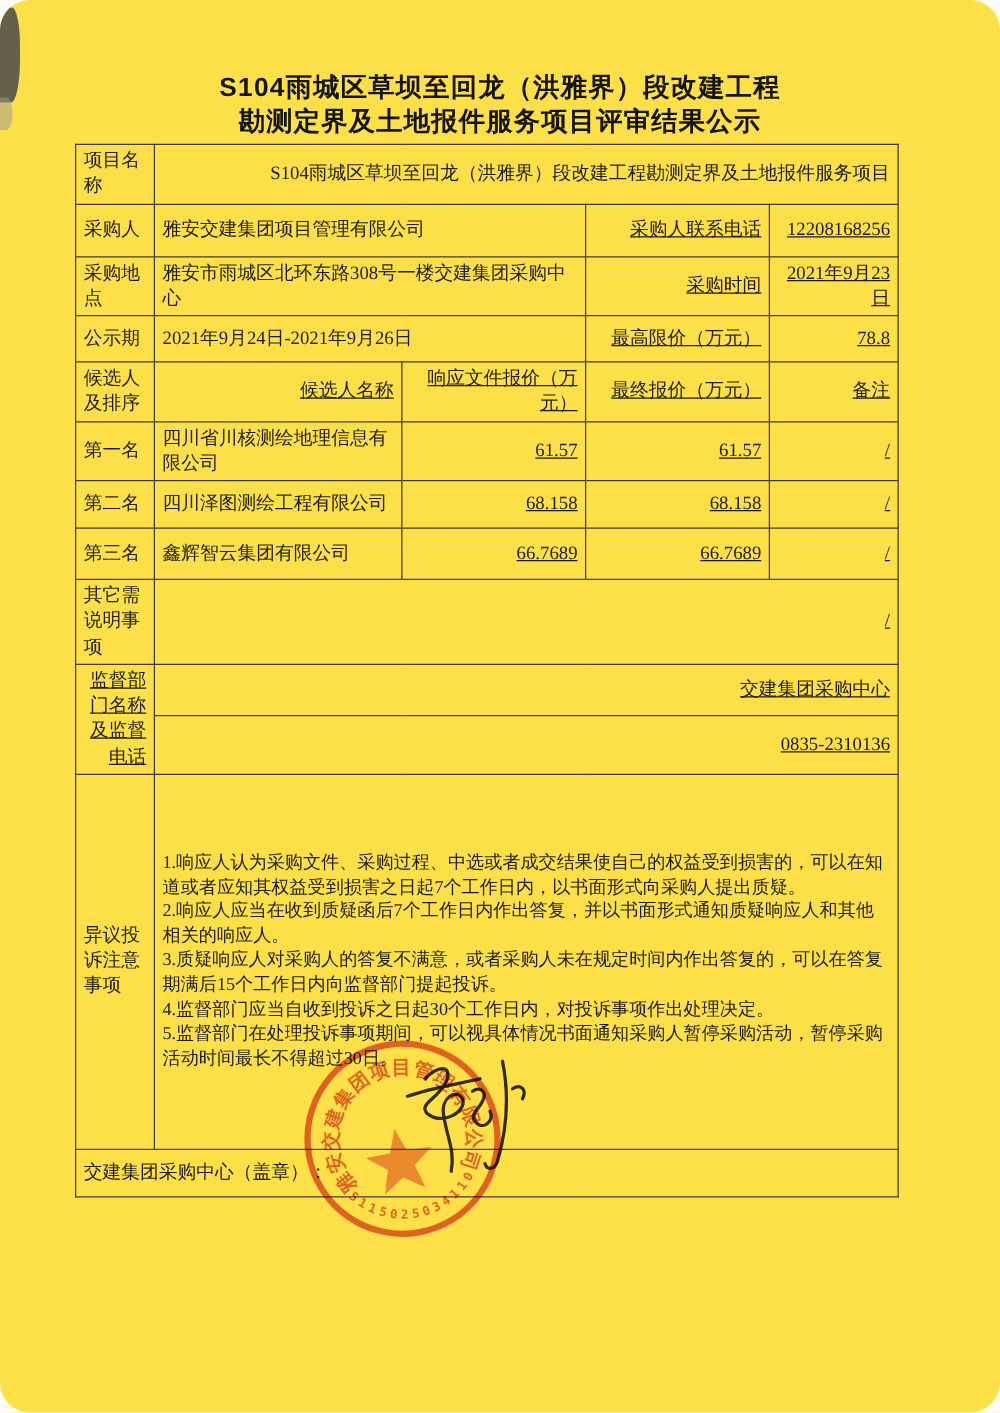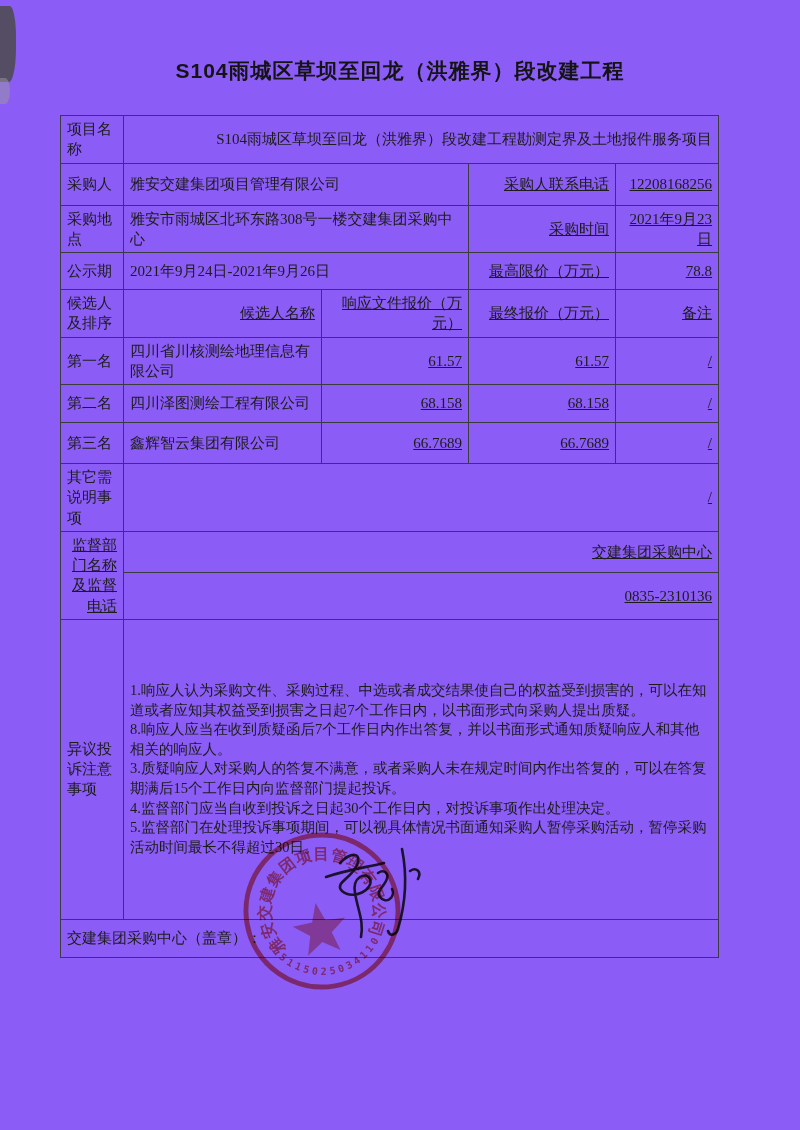--- a/index.html
+++ b/index.html
@@ -1,19 +1,20 @@
 <!DOCTYPE html>
 <html><head>
 <meta charset="utf-8">
 <style>
   html,body{margin:0;padding:0;background:#fbfbfa;}
   .page{
-    position:relative;width:800px;height:1130px;background:#8b5cf6;
+    position:relative;width:800px;height:1130px;background:#fde047;
     font-family:"Liberation Serif","DejaVu Serif",serif;color:#1f1f1f;
     overflow:hidden;
+    border-radius:24px;
   }
   .artifact1{position:absolute;left:0;top:6px;width:16px;height:76px;background:#4a4a4a;border-radius:0 40% 45% 0;opacity:.85;}
   .artifact2{position:absolute;left:0;top:78px;width:10px;height:26px;background:#9a9a9a;border-radius:0 50% 50% 0;opacity:.5;}
   .title{
     position:absolute;left:0;top:57px;width:800px;text-align:center;
     font-family:"Liberation Sans","DejaVu Sans",sans-serif;
     font-weight:bold;font-size:21px;line-height:27px;color:#141414;letter-spacing:1px;
   }
   table.doc{
     position:absolute;left:60px;top:115px;border-collapse:collapse;table-layout:fixed;
@@ -33,20 +34,21 @@
 </head>
 <body>
 
 <div class="page">
 
   <div class="artifact1"></div>
   <div class="artifact2"></div>
 
   <div class="title">
     <div>S104雨城区草坝至回龙（洪雅界）段改建工程</div>
+    <div>勘测定界及土地报件服务项目评审结果公示</div>
   </div>
 
   <table class="doc">
     <colgroup>
         <col style="width:63px">
         <col style="width:198px">
         <col style="width:147px">
         <col style="width:147px">
         <col style="width:103px">
       </colgroup>
@@ -109,21 +111,21 @@
         <td rowspan="2" class="c">监督部门名称及监督电话</td>
         <td colspan="4" class="c">交建集团采购中心</td>
       </tr>
       <tr style="height:43px">
         <td colspan="4" class="c">0835-2310136</td>
       </tr>
       <tr style="height:300px">
         <td class="lbl">异议投诉注意事项</td>
         <td colspan="4" class="objtext">
           <p>1.响应人认为采购文件、采购过程、中选或者成交结果使自己的权益受到损害的，可以在知道或者应知其权益受到损害之日起7个工作日内，以书面形式向采购人提出质疑。</p>
-          <p>8.响应人应当在收到质疑函后7个工作日内作出答复，并以书面形式通知质疑响应人和其他相关的响应人。</p>
+          <p>2.响应人应当在收到质疑函后7个工作日内作出答复，并以书面形式通知质疑响应人和其他相关的响应人。</p>
           <p>3.质疑响应人对采购人的答复不满意，或者采购人未在规定时间内作出答复的，可以在答复期满后15个工作日内向监督部门提起投诉。</p>
           <p>4.监督部门应当自收到投诉之日起30个工作日内，对投诉事项作出处理决定。</p>
           <p>5.监督部门在处理投诉事项期间，可以视具体情况书面通知采购人暂停采购活动，暂停采购活动时间最长不得超过30日。</p>
         </td>
       </tr>
       <tr class="sigrow" style="height:38px">
         <td colspan="5">
           <span class="sigline">交建集团采购中心（盖章）：</span>
         </td>
       </tr>

